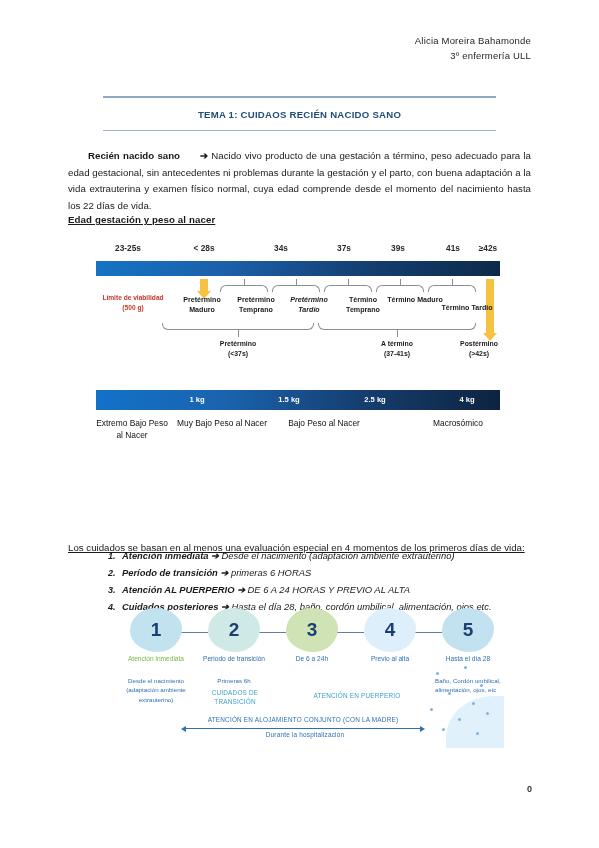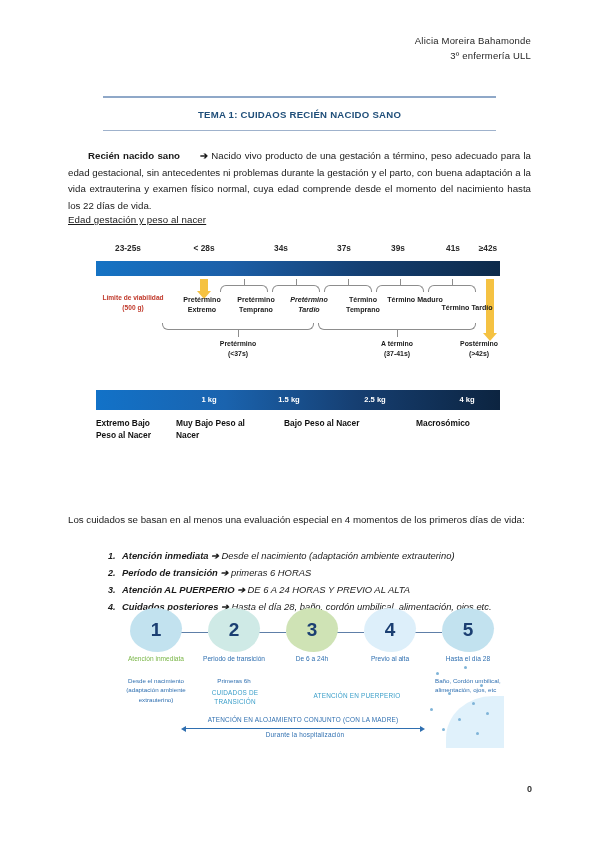--- a/index.html
+++ b/index.html
@@ -29,21 +29,21 @@
 
   
   .para {
     position: absolute; left: 68px; width: 463px;
     font-size: 9.7px; color: #1a1a1a; line-height: 1.72; text-align: justify;
   }
   .para b { font-weight: bold; padding-left: 20px; }
   .p1 { top: 148px; }
   .sub-head {
     position: absolute; left: 68px; top: 214px;
-    font-size: 9.7px; font-weight: normal; color: #1a1a1a;
+    font-size: 9.7px; font-weight: bold; color: #1a1a1a;
     text-decoration: underline; letter-spacing: .1px;
   }
 
   
   .fig-gest { position: absolute; left: 96px; top: 243px; width: 404px; height: 125px; }
   .week-row { position: relative; height: 16px; }
   .week-row span {
     position: absolute; font-size: 8.3px; font-weight: bold; color: #2a2a2a;
     transform: translateX(-50%); white-space: nowrap;
   }
@@ -85,26 +85,26 @@
   .fig-weight { position: absolute; left: 96px; top: 390px; width: 404px; height: 80px; }
   .wbar {
     position: absolute; left: 0; top: 0; width: 404px; height: 20px;
     background: linear-gradient(to right, #1272c8 0%, #1a63ae 32%, #163f72 64%, #0c2440 100%);
   }
   .wbar span {
     position: absolute; top: 5px; transform: translateX(-50%);
     color: #fff; font-size: 7.6px; font-weight: bold; white-space: nowrap;
   }
   .wlbl {
-    position: absolute; top: 27px; text-align: left;
-    font-size: 8.4px; font-weight: bold; color: #111; line-height: 1.45;
-  }
-
-  
-  .p2 { top: 512px; }
+    position: absolute; top: 27px; text-align: center;
+    font-size: 8.4px; font-weight: normal; color: #111; line-height: 1.45;
+  }
+
+  
+  .p2 { top: 540px; text-decoration: underline; }
   .num-list {
     position: absolute; left: 118px; top: 549px; width: 420px;
     font-size: 9.4px; color: #1a1a1a;
   }
   .num-list li { margin-bottom: 3.5px; line-height: 1.45; padding-left: 4px; }
   .num-list { list-style: decimal; font-style: italic; }
   .num-list li::marker { font-weight: bold; font-style: italic; font-size: 9px; }
   .num-list b { font-weight: bold; }
 
   
@@ -203,21 +203,21 @@
     <div class="tick" style="left:200px; top:36px; height:7px;"></div>
     <div class="brace up" style="left:228px; top:42px; width:48px;"></div>
     <div class="tick" style="left:252px; top:36px; height:7px;"></div>
     <div class="brace up" style="left:280px; top:42px; width:48px;"></div>
     <div class="tick" style="left:304px; top:36px; height:7px;"></div>
     <div class="brace up" style="left:332px; top:42px; width:48px;"></div>
     <div class="tick" style="left:356px; top:36px; height:7px;"></div>
 
     <div class="viab">Límite de viabilidad (500 g)</div>
 
-    <div class="cat" style="left:76px;  width:60px;"><span>Pretérmino Extremo</span></div>
+    <div class="cat" style="left:76px;  width:60px;"><span>Pretérmino Maduro</span></div>
     <div class="cat" style="left:130px; width:60px;"><span>Pretérmino Temprano</span></div>
     <div class="cat" style="left:183px; width:60px;font-style:italic;"><span>Pretérmino Tardío</span></div>
     <div class="cat" style="left:237px; width:60px;"><span>Término Temprano</span></div>
     <div class="cat" style="left:289px; width:60px;"><span>Término Maduro</span></div>
     <div class="cat" style="left:341px; width:60px;margin-top:8px;"><span>Término Tardío</span></div>
 
     <div class="brace" style="left:66px; top:80px; width:152px;"></div>
     <div class="tick" style="left:142px; top:87px; height:7px;"></div>
     <div class="brace" style="left:222px; top:80px; width:158px;"></div>
     <div class="tick" style="left:301px; top:87px; height:7px;"></div>
@@ -231,21 +231,21 @@
       <div>(37-41s)</div>
     </div>
     <div class="grp" style="left:348px; width:70px;">
       <div>Postérmino</div>
       <div>(&gt;42s)</div>
     </div>
   </div>
 
   <div class="fig-weight">
     <div class="wbar">
-      <span style="left:113px">1 kg</span>
+      <span style="left:101px">1 kg</span>
       <span style="left:193px">1.5 kg</span>
       <span style="left:279px">2.5 kg</span>
       <span style="left:371px">4 kg</span>
     </div>
     <div class="wlbl" style="left:0px;   width:72px;"><span>Extremo Bajo Peso al Nacer</span></div>
     <div class="wlbl" style="left:80px;  width:92px;"><span>Muy Bajo Peso al Nacer</span></div>
     <div class="wlbl" style="left:188px; width:80px;"><span>Bajo Peso al Nacer</span></div>
     <div class="wlbl" style="left:320px; width:84px;"><span>Macrosómico</span></div>
   </div>
 

